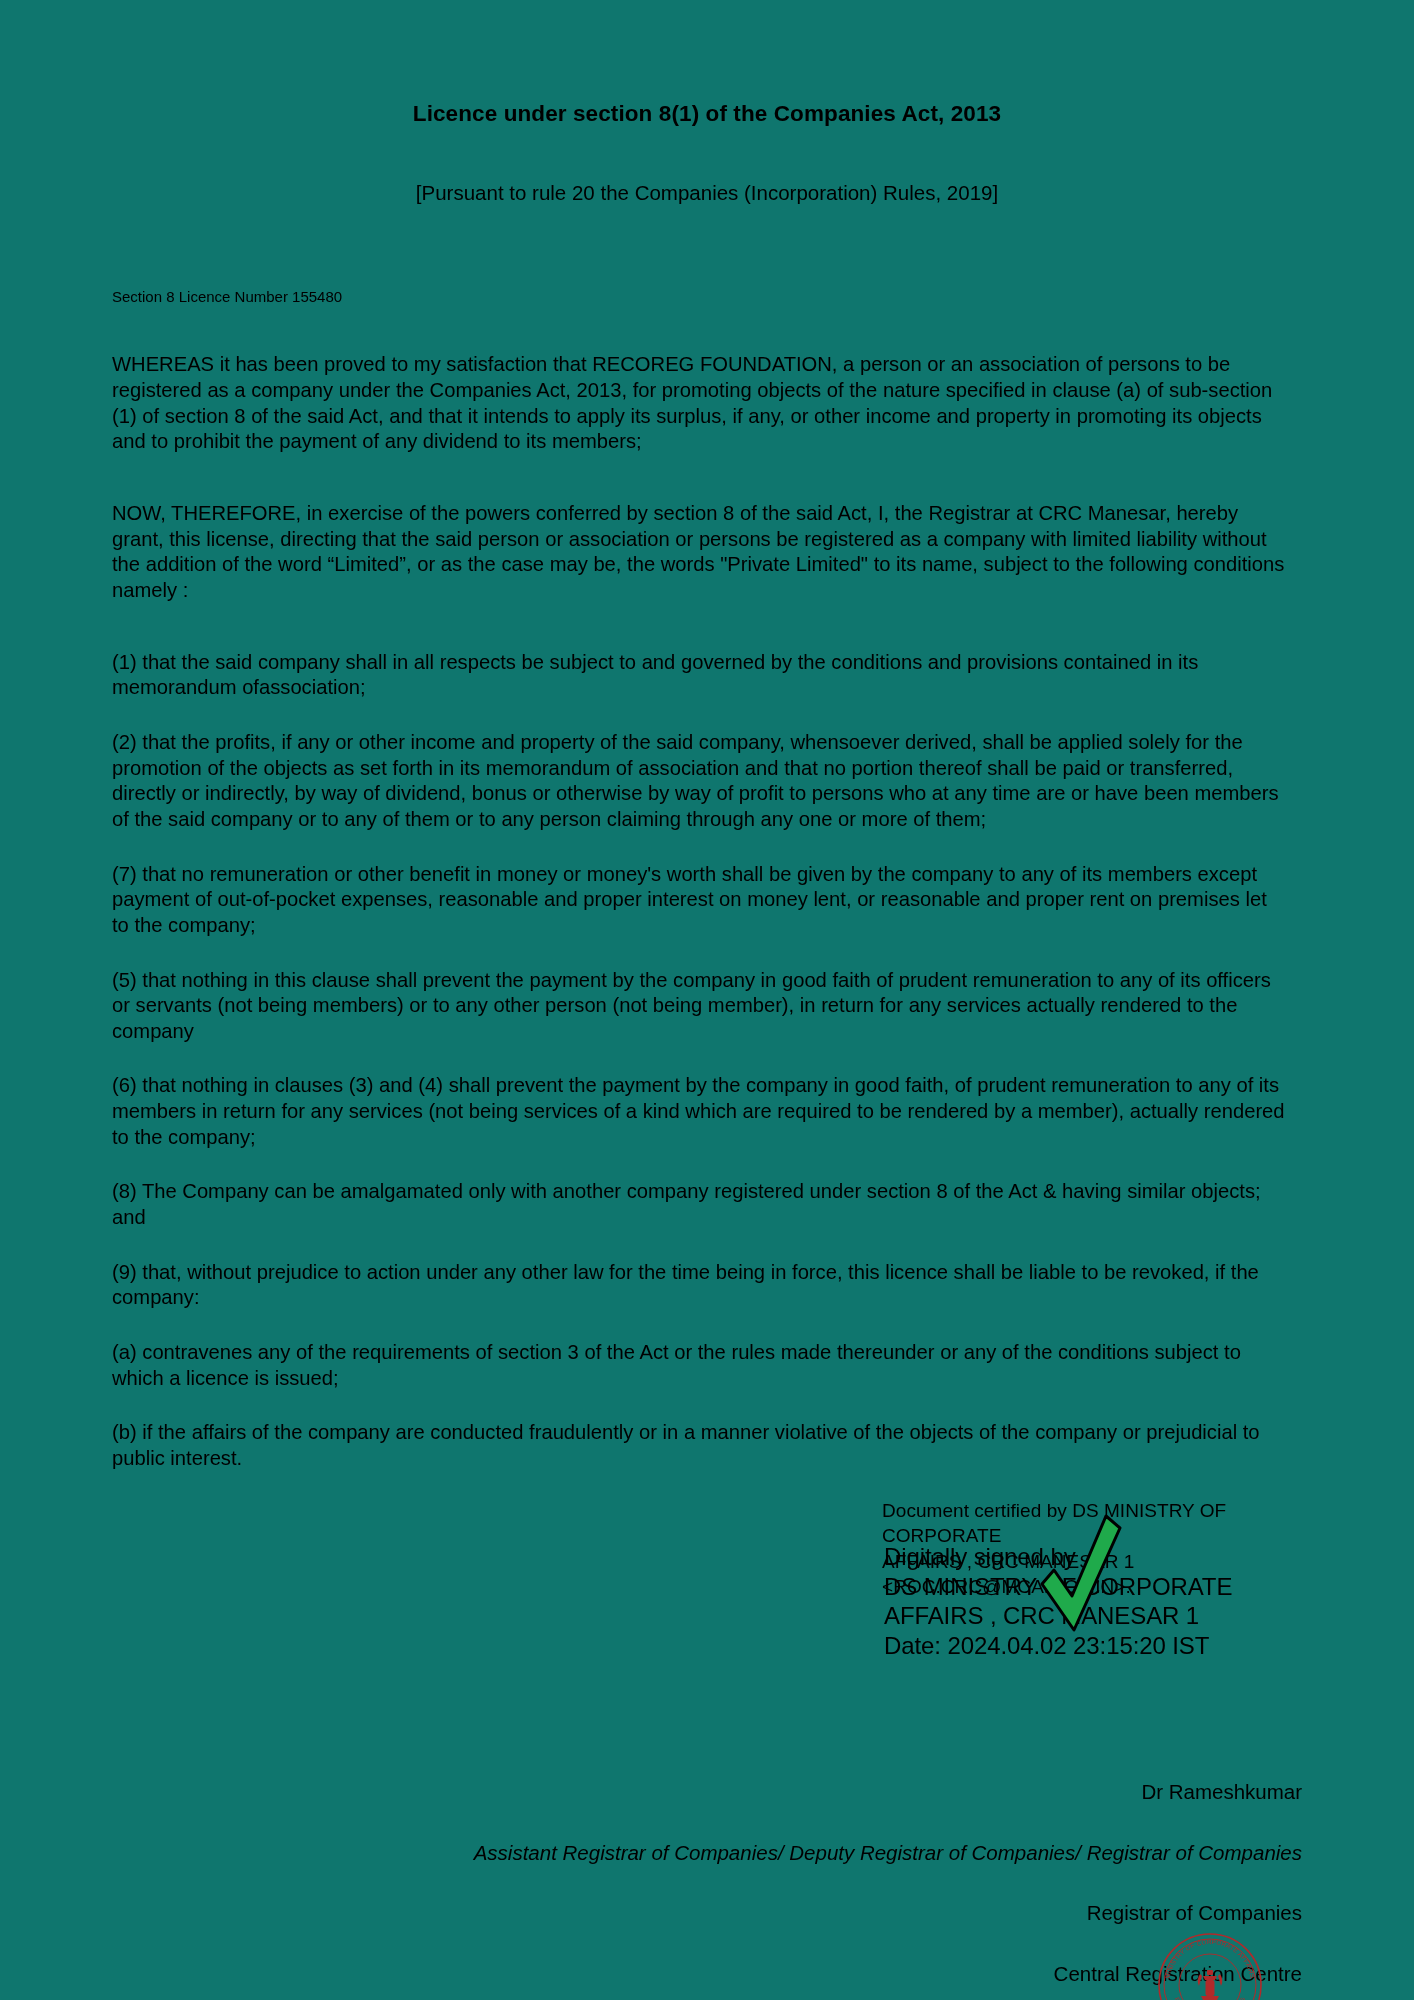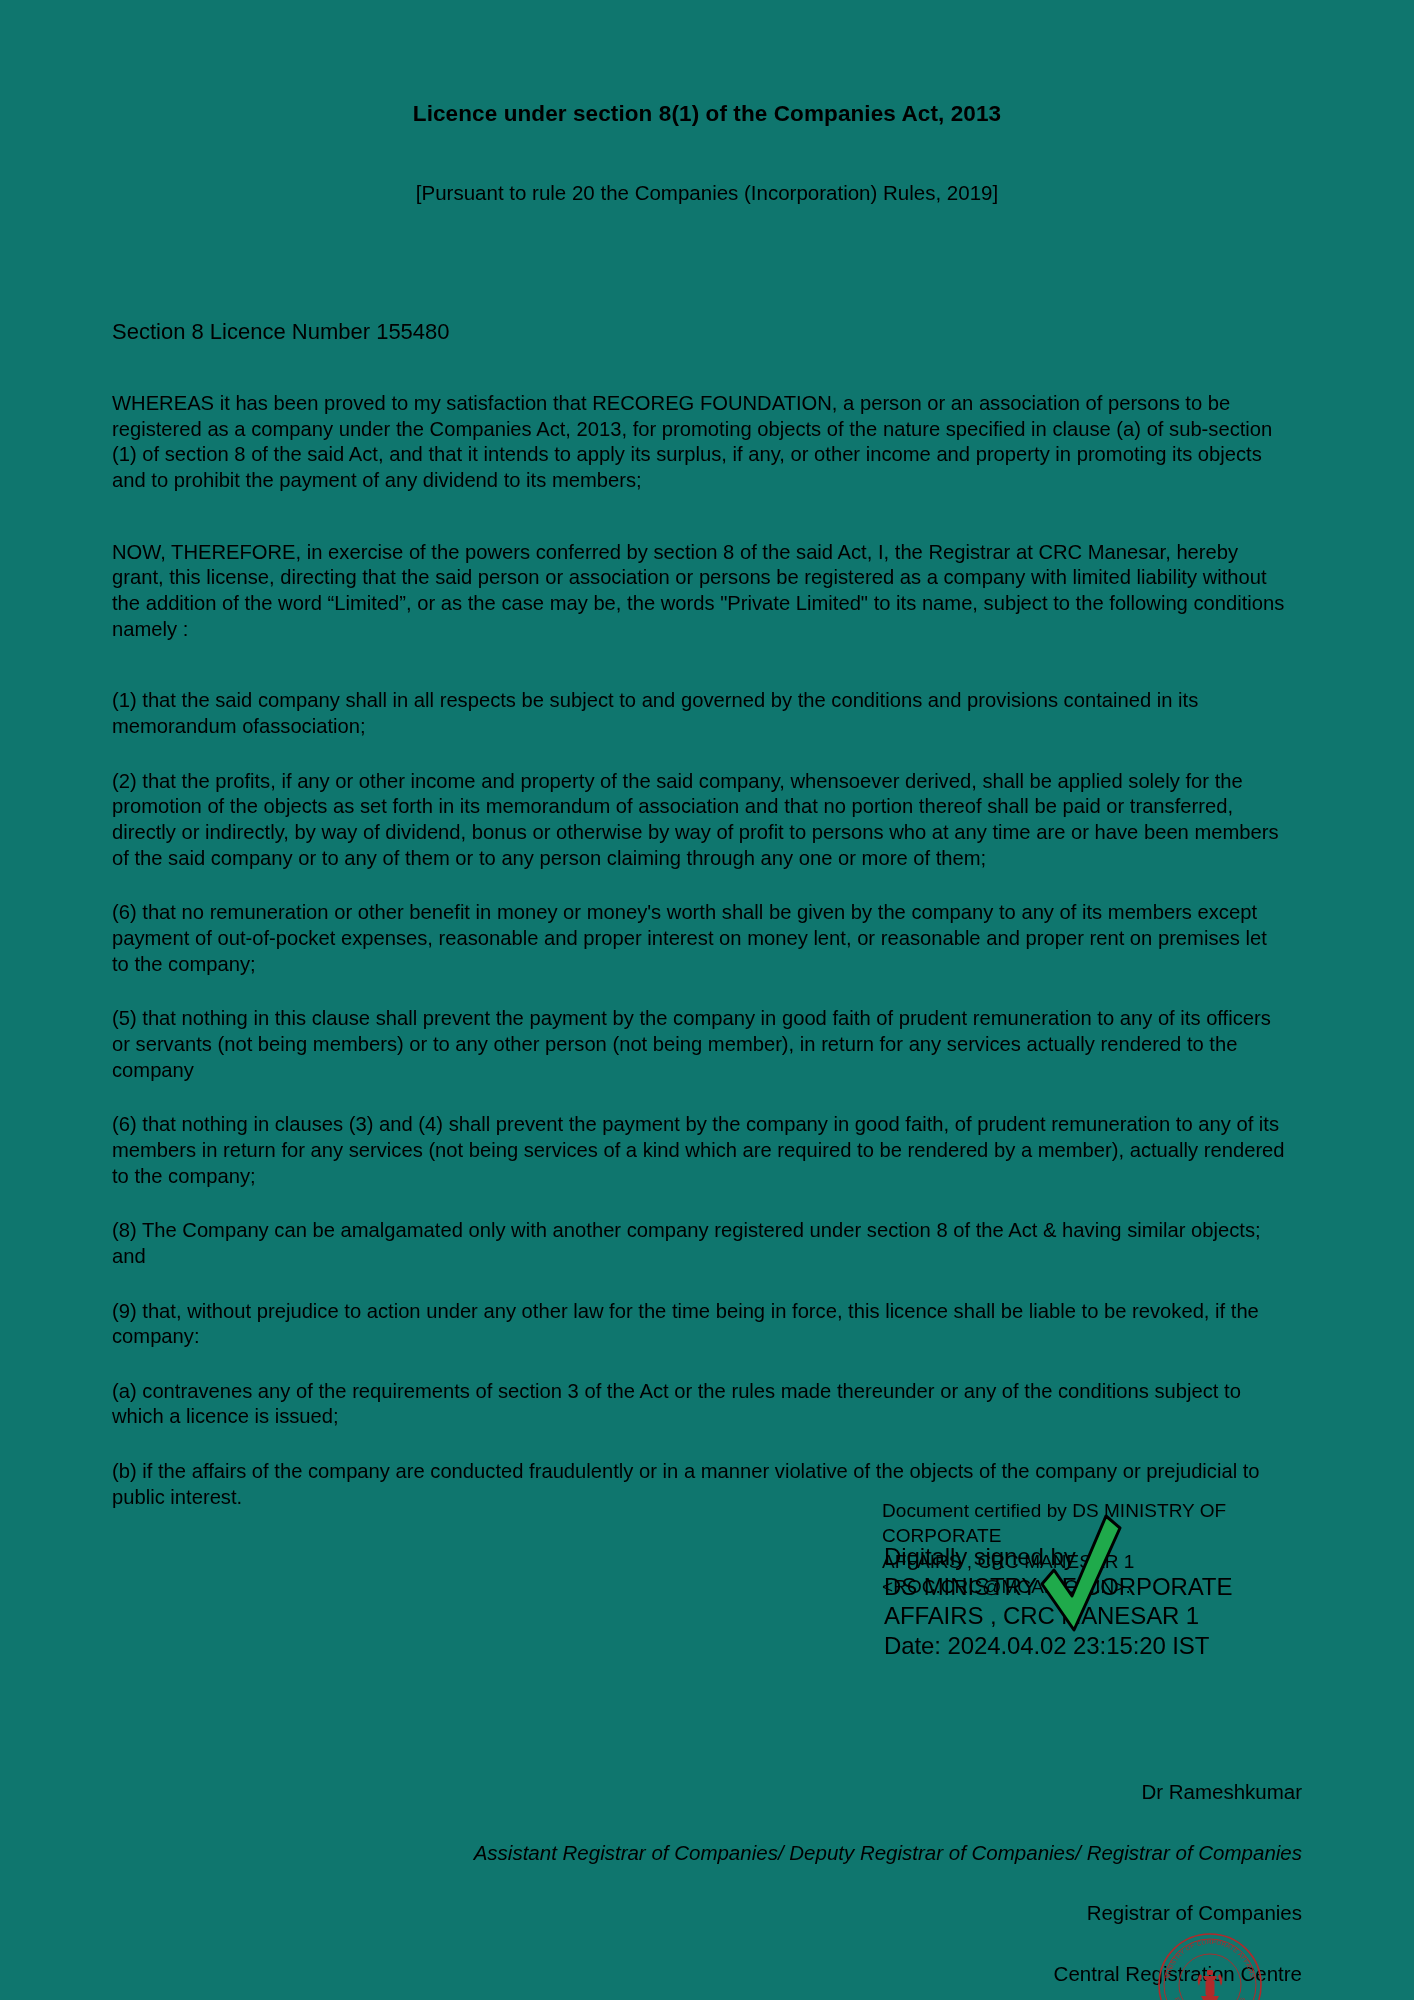--- a/index.html
+++ b/index.html
@@ -40,22 +40,22 @@
   .doc-subtitle {
     text-align: center;
     font-size: 20.5px;
     font-weight: normal;
     margin-top: 54px;
     line-height: 1.2;
   }
 
   
   .licence-number {
-    font-size: 22px;
-    margin-top: 112px;
+    font-size: 15px;
+    margin-top: 82px;
     line-height: 1.25;
   }
 
   
   .para {
     font-size: 20.2px;
     line-height: 1.27;
     text-align: left;
     margin-top: 46px;
     width: 1175px;
@@ -140,21 +140,21 @@
     <div class="licence-number">Section 8 Licence Number 155480</div>
 
     <div class="para first-body">WHEREAS it has been proved to my satisfaction that RECOREG FOUNDATION, a person or an association of persons to be registered as a company under the Companies Act, 2013, for promoting objects of the nature specified in clause (a) of sub-section (1) of section 8 of the said Act, and that it intends to apply its surplus, if any, or other income and property in promoting its objects and to prohibit the payment of any dividend to its members;</div>
 
     <div class="para">NOW, THEREFORE, in exercise of the powers conferred by section 8 of the said Act, I, the Registrar at CRC Manesar, hereby grant, this license, directing that the said person or association or persons be registered as a company with limited liability without the addition of the word “Limited”, or as the case may be, the words "Private Limited" to its name, subject to the following conditions  namely :</div>
 
     <div class="para">(1) that the said company shall in all respects be subject to and governed by the conditions and provisions contained in its memorandum ofassociation;</div>
 
     <div class="para tight">(2) that the profits, if any or other income and property of the said company, whensoever derived, shall be applied solely for the promotion of the objects as set forth in its memorandum of association and that no portion thereof shall be paid or transferred, directly or indirectly, by way of dividend, bonus or otherwise by way of profit to persons who at any time are or have been members of the said company or to any of them or to any person claiming through any one or more of them;</div>
 
-    <div class="para tight">(6) that no remuneration or other benefit in money or money's worth shall be given by the company to any of its members except payment of out-of-pocket expenses, reasonable and proper interest on money lent, or reasonable and proper rent on premises let to the company;</div>
+    <div class="para tight">(7) that no remuneration or other benefit in money or money's worth shall be given by the company to any of its members except payment of out-of-pocket expenses, reasonable and proper interest on money lent, or reasonable and proper rent on premises let to the company;</div>
 
     <div class="para tight">(5) that nothing in this clause shall prevent the payment by the company in good faith of prudent remuneration to any of its officers or servants (not being members) or to any other person (not being member), in return for any services actually rendered to the company</div>
 
     <div class="para tight">(6) that nothing in clauses (3) and (4) shall prevent the payment by the company in good faith, of prudent remuneration to any of its members in return for any services (not being services of a kind which are required to be rendered by a member), actually rendered to the company;</div>
 
 
     <div class="para tight">(8) The Company can be amalgamated only with another company registered under section 8 of the Act &amp; having similar objects; and</div>
 
     <div class="para tight">(9) that, without prejudice to action under any other law for the time being in force, this licence shall be liable to be revoked, if the company:</div>
 

